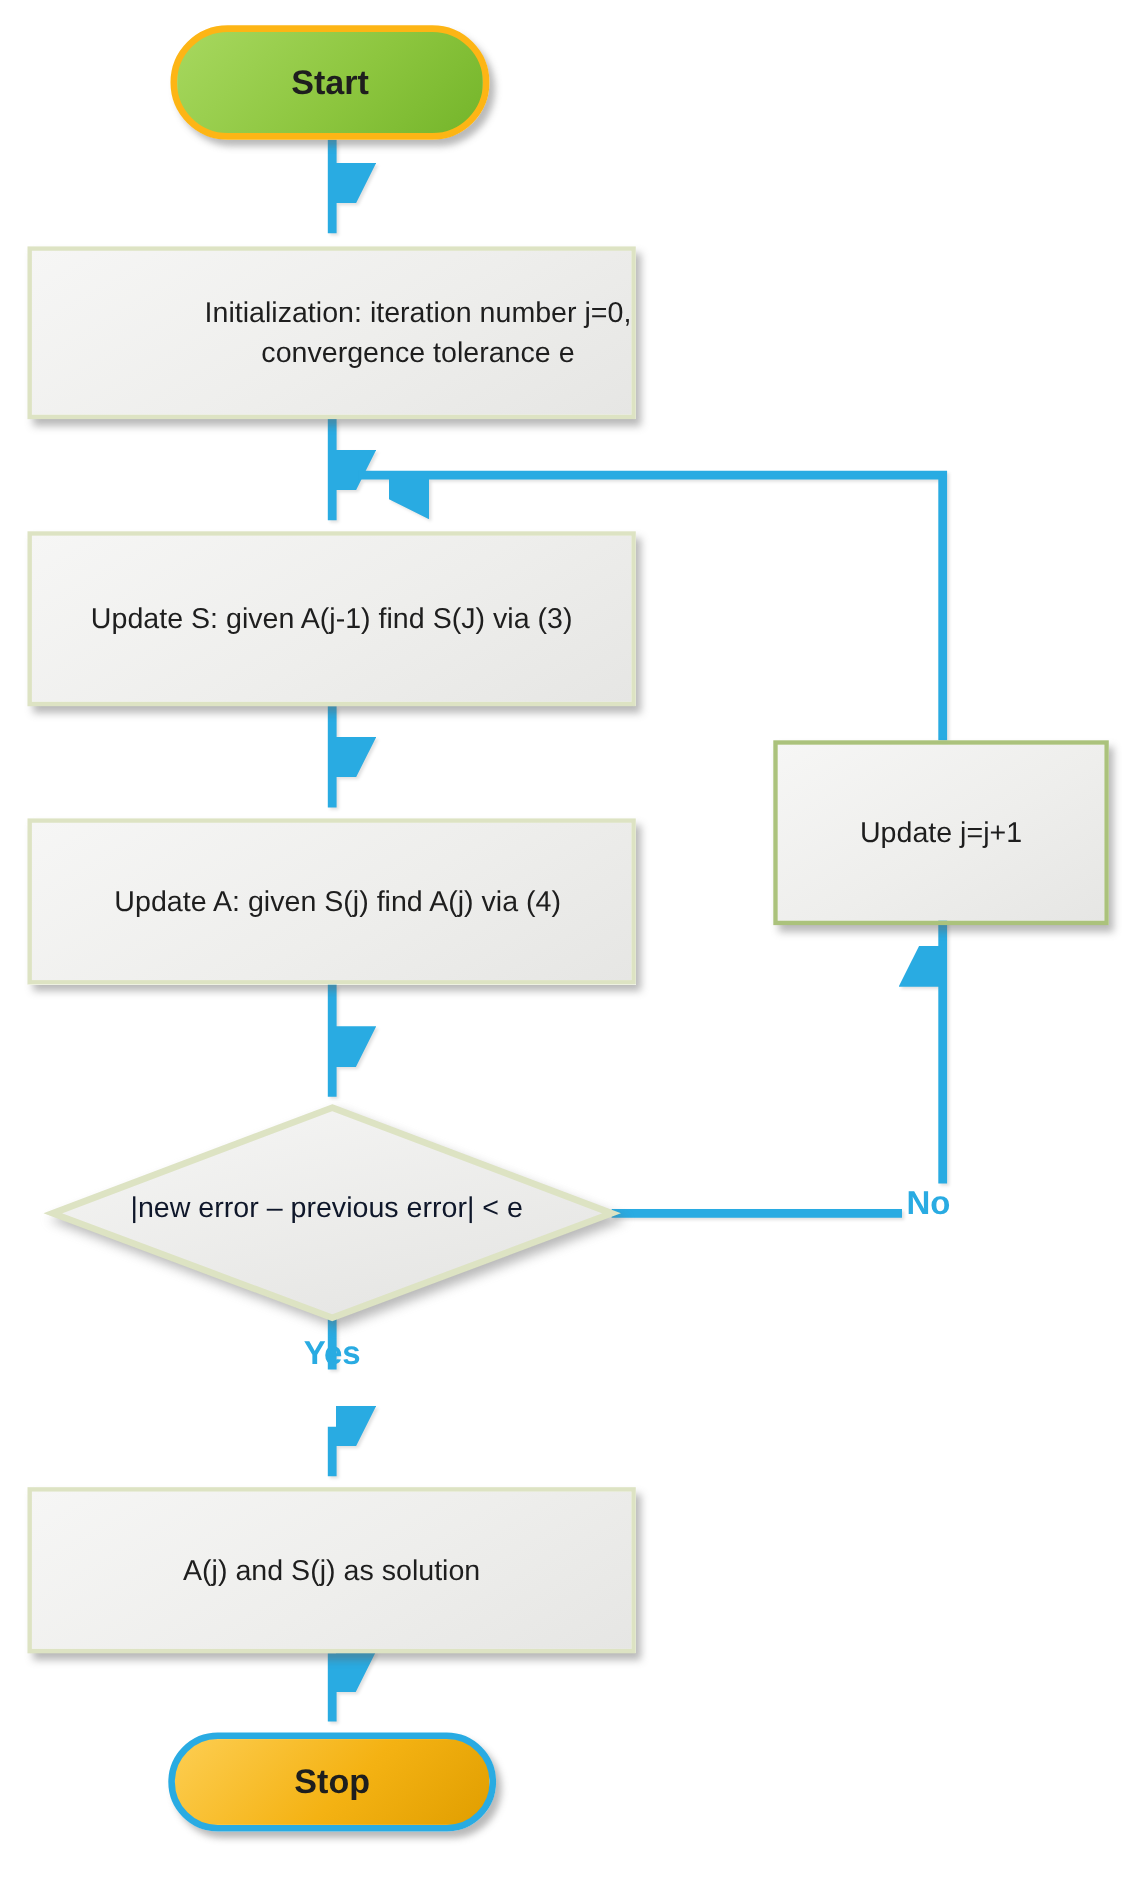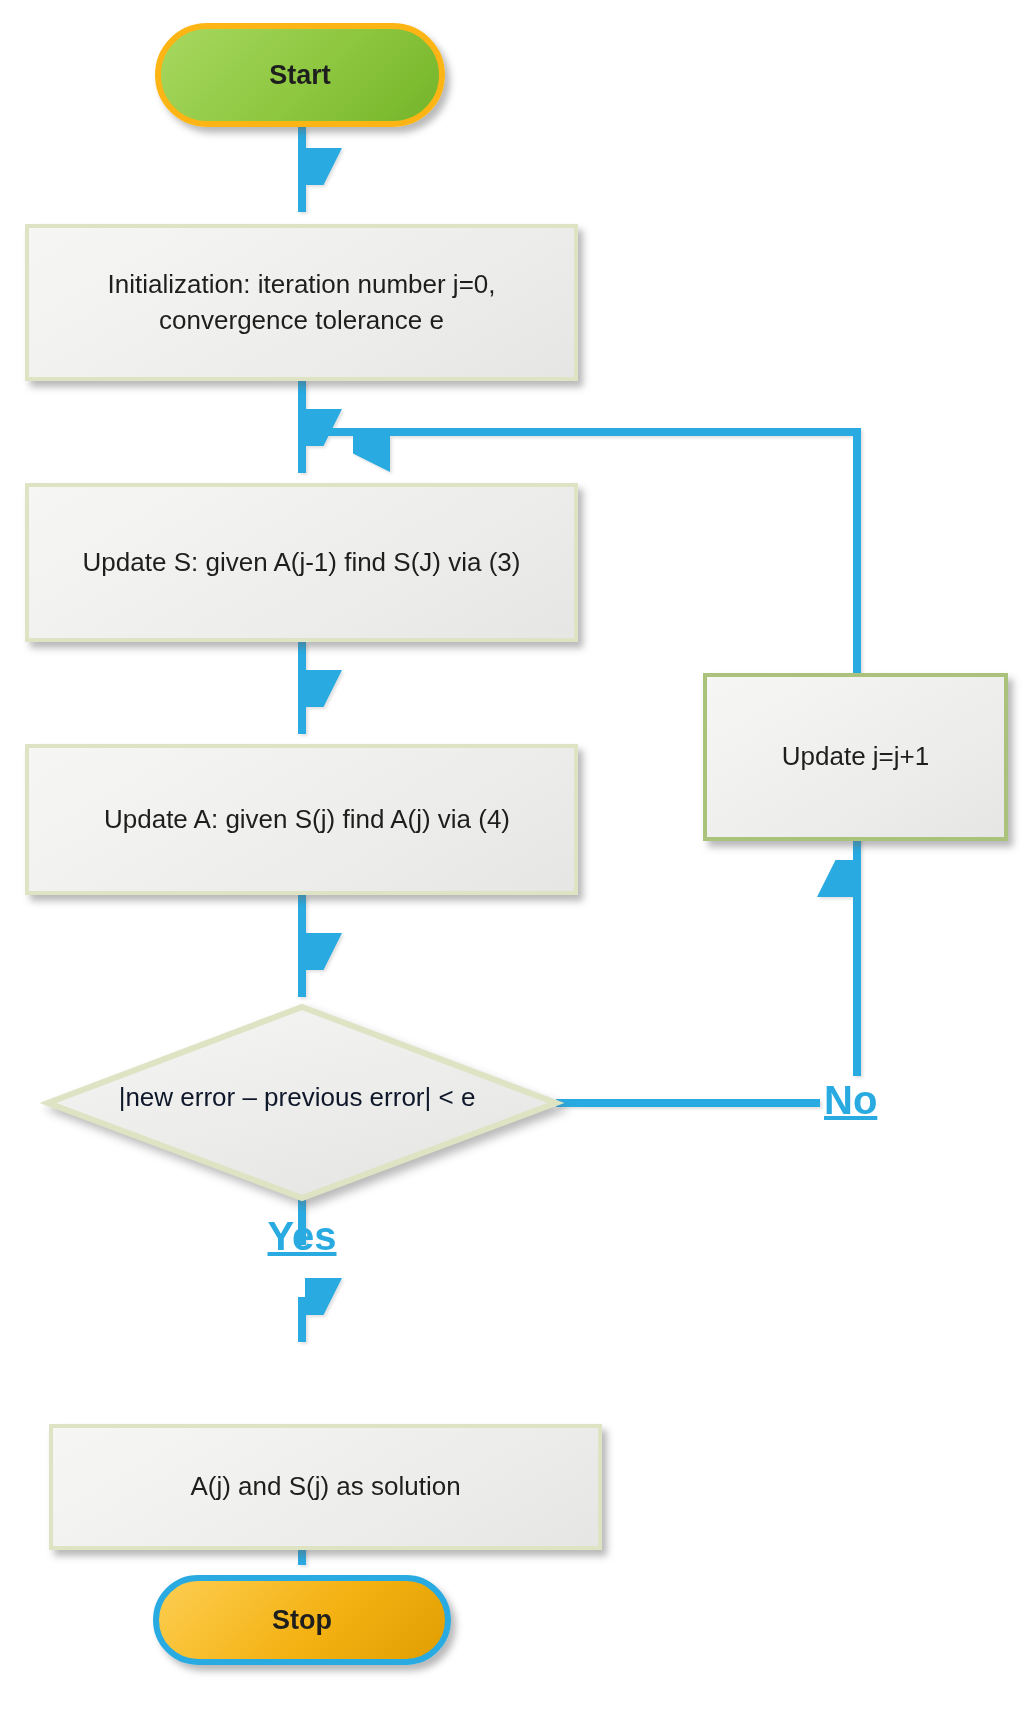--- a/index.html
+++ b/index.html
@@ -38,39 +38,39 @@
   .process {
     background: linear-gradient(150deg, #f6f6f5 0%, #eeeeec 55%, #e6e6e4 100%);
     border: 4px solid var(--c-process-border, #dde3c3);
     box-shadow: 5px 6px 7px rgba(100,100,100,0.45);
     font-size: 26px;
     line-height: 1.35;
     white-space: pre-line;
   }
   .terminator {
     border-radius: 56px;
-    font-size: 27px;
+    font-size: 31px;
     font-weight: bold;
     box-shadow: 5px 6px 7px rgba(100,100,100,0.45);
   }
 
   
   .n-start {
     left: 155px; top: 23px; width: 290px; height: 104px;
     background: linear-gradient(135deg, #a7d85f 0%, #8dc63f 55%, #74b52a 100%);
     border: 6px solid var(--c-start-border, #fdb515);
   }
-  .n-init     { left: 25px; top: 224px; width: 553px; height: 157px; }
+  .n-init     { left: 25px; top: 224px; width: 553px; height: 157px; justify-content: flex-end; }
   .n-update-s { left: 25px; top: 483px; width: 553px; height: 159px; }
   .n-update-a { left: 25px; top: 744px; width: 553px; height: 151px; padding-left: 11px; }
   .n-update-j {
     left: 703px; top: 673px; width: 305px; height: 168px;
     border-color: var(--c-updatej-border, #abc27c);
   }
-  .n-solution { left: 25px; top: 1424px; width: 553px; height: 126px; margin-left: 24px; }
+  .n-solution { left: 25px; top: 1352px; width: 553px; height: 151px; }
   .n-stop {
     left: 153px; top: 1575px; width: 298px; height: 90px;
     background: linear-gradient(135deg, #fdce52 0%, #f4b213 55%, #e09e00 100%);
     border: 6px solid var(--c-arrow, #29ABE2);
   }
 
   
   .diamond-svg {
     position: absolute; left: 0; top: 0;
     width: 1024px; height: 1710px;
@@ -86,24 +86,23 @@
     left: 47px; top: 1082px; width: 500px;
     text-align: center;
     font-size: 26px;
     color: #0f172a;
   }
 
   
   .edge-label {
     position: absolute;
     color: var(--c-arrow, #29ABE2);
-    font-size: 40px;
+    font-size: 30px;
     font-weight: bold;
     line-height: 1;
-    text-decoration: underline;
   }
   .lbl-yes { left: 244px; top: 1216px; width: 116px; text-align: center; }
   .lbl-no  { left: 824px; top: 1080px; width: 80px;  text-align: left; }
 </style>
 </head>
 <body>
 
 <div class="canvas">
 
   <svg class="connectors" viewBox="0 0 1024 1710" xmlns="http://www.w3.org/2000/svg">

